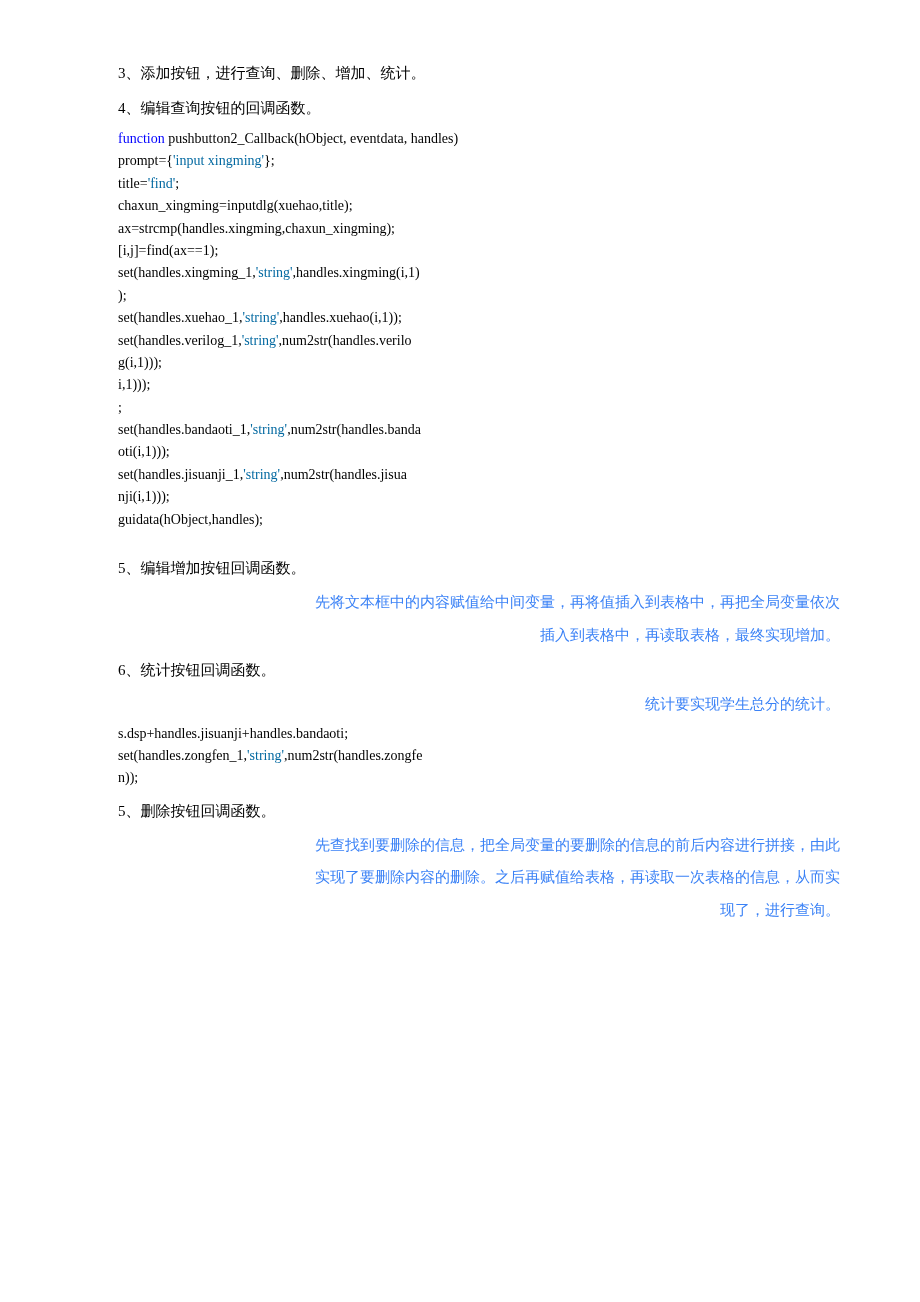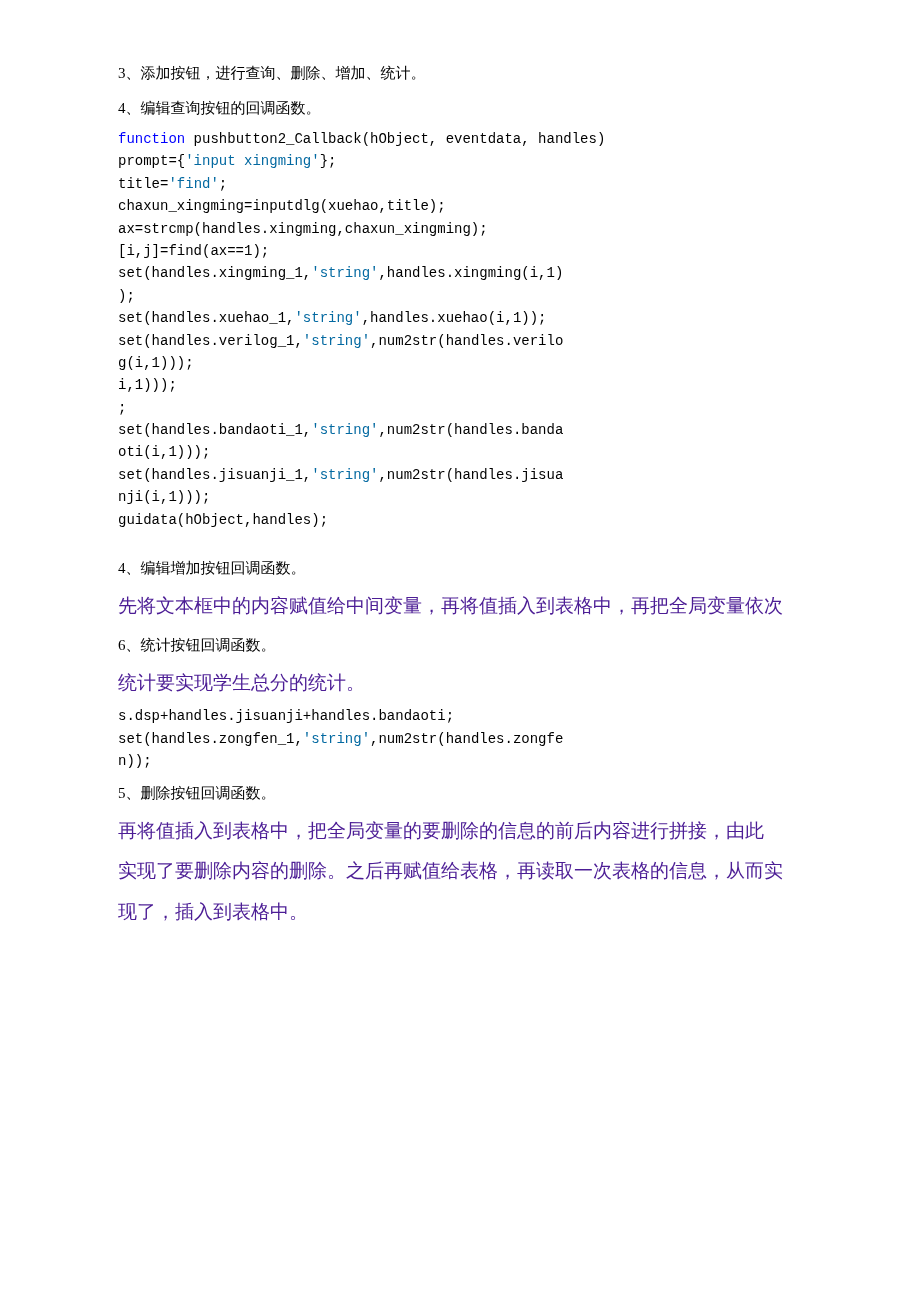--- a/index.html
+++ b/index.html
@@ -24,34 +24,35 @@
       margin-left: 38px;
     }
 
     .text-line {
       margin-bottom: 6px;
       font-size: 15px;
       color: #000;
     }
 
     .code-block {
-      font-family: Liberation Mono, monospace;
+      font-family: Liberation Serif, serif;
       font-size: 14px;
       line-height: 1.6;
       margin: 4px 0 8px 0;
     }
 
     .kw { color: #0000ff; }
     .str { color: #0369a1; }
 
     .desc-line {
-      font-size: 19px;
-      color: #4c1d95;
+      font-size: 15px;
+      color: #3b82f6;
       margin-bottom: 4px;
       line-height: 1.9;
+      text-align: right;
     }
 
     .spacer {
       height: 16px;
     }
   </style>
 </head>
 <body>
 
 <div>
@@ -81,34 +82,35 @@
       <div>oti(i,1)));</div>
       <div>set(handles.jisuanji_1,<span class="str">'string'</span>,num2str(handles.jisua</div>
       <div>nji(i,1)));</div>
       <div>guidata(hObject,handles);</div>
     </div>
   </div>
 
   <div class="spacer"></div>
 
   <div class="content-block">
-    <div class="text-line">4、编辑增加按钮回调函数。</div>
+    <div class="text-line">5、编辑增加按钮回调函数。</div>
     <div class="desc-line">先将文本框中的内容赋值给中间变量，再将值插入到表格中，再把全局变量依次</div>
+    <div class="desc-line">插入到表格中，再读取表格，最终实现增加。</div>
   </div>
 
   <div class="content-block">
     <div class="text-line">6、统计按钮回调函数。</div>
     <div class="desc-line">统计要实现学生总分的统计。</div>
     <div class="code-block">
       <div>s.dsp+handles.jisuanji+handles.bandaoti;</div>
       <div>set(handles.zongfen_1,<span class="str">'string'</span>,num2str(handles.zongfe</div>
       <div>n));</div>
     </div>
   </div>
 
   <div class="content-block">
     <div class="text-line">5、删除按钮回调函数。</div>
-    <div class="desc-line">再将值插入到表格中，把全局变量的要删除的信息的前后内容进行拼接，由此</div>
+    <div class="desc-line">先查找到要删除的信息，把全局变量的要删除的信息的前后内容进行拼接，由此</div>
     <div class="desc-line">实现了要删除内容的删除。之后再赋值给表格，再读取一次表格的信息，从而实</div>
-    <div class="desc-line">现了，插入到表格中。</div>
+    <div class="desc-line">现了，进行查询。</div>
   </div>
 
 </div>
 
 </body></html>

